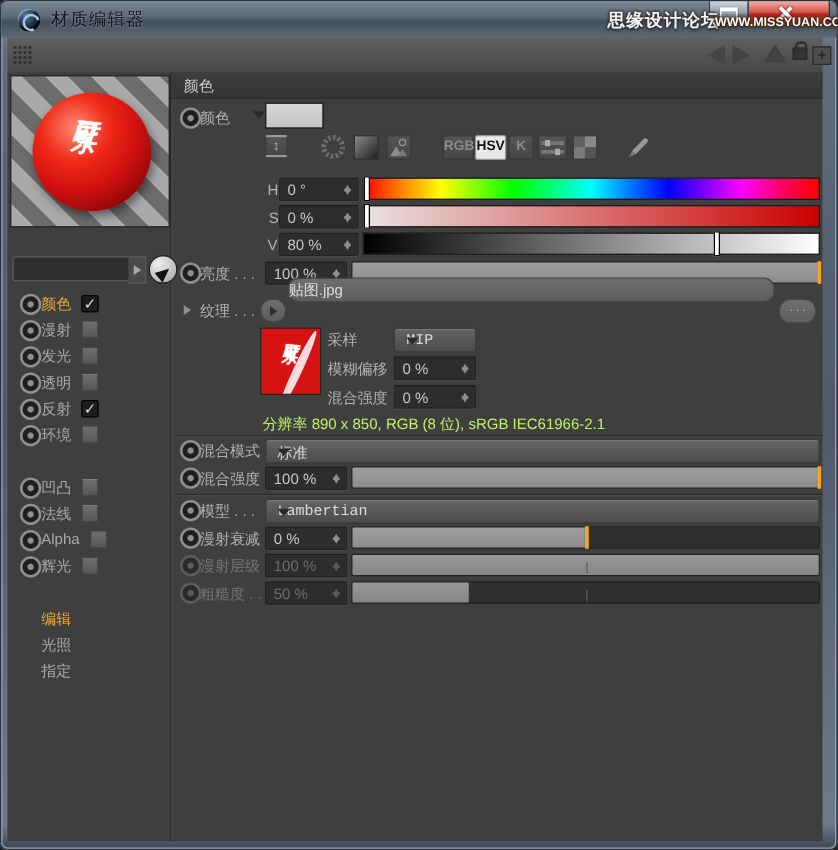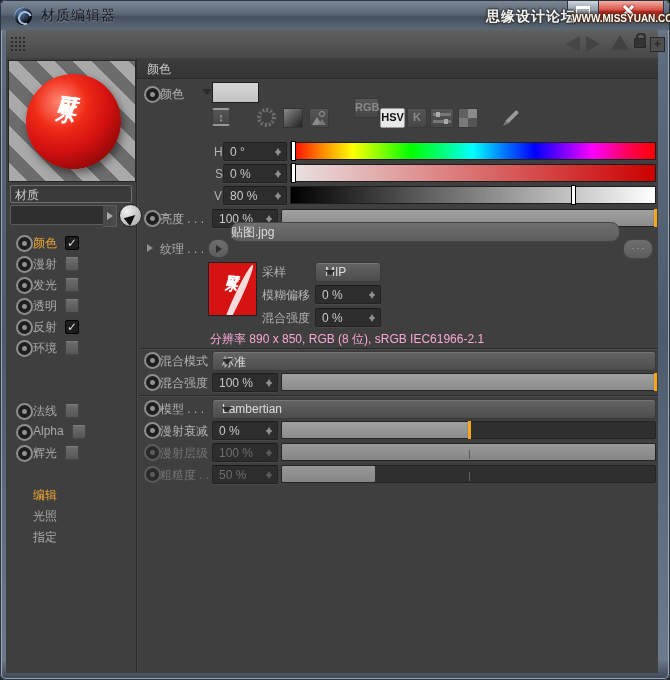--- a/index.html
+++ b/index.html
@@ -96,21 +96,21 @@
   .spin:after{bottom:-1px;border-top:5px solid #8f8f8f;}
   .dim .spin:before{border-bottom-color:#5a5a5a;} .dim .spin:after{border-top-color:#5a5a5a;}
   .slider{background:#2f2f2f;border:1px solid #232323;border-radius:2px;height:16px;}
   .fill{position:relative;height:100%;background:linear-gradient(180deg,#a0a0a0,#8c8c8c);border-radius:1px;}
   .handle{position:absolute;right:-2px;top:-1px;width:3px;height:18px;background:#f2a71e;box-shadow:0 0 1px #5a3c00;}
   .tick{position:absolute;left:50%;bottom:1px;width:1px;height:9px;background:#b98a3a;}
   .dim .tick{background:#5d5d5d;}
   .gslider{border:1px solid #1d1d1d;height:16px;}
   .cmarker{position:absolute;top:-2px;width:3px;height:18px;background:#fff;border:1px solid #000;}
   .drop{background:linear-gradient(180deg,#646464,#4c4c4c);border:1px solid #3a3a3a;border-radius:3px;
-    color:#dcdcdc;box-shadow:inset 0 1px 0 rgba(255,255,255,.12);}
+    color:#dcdcdc;box-shadow:inset 0 1px 0 rgba(255,255,255,.12);font-family:Liberation Mono, monospace;}
   .drop span{position:absolute;left:9px;top:2px;}
   .drop .caret{position:absolute;right:7px;top:7px;width:0;height:0;border:5px solid transparent;border-top:6px solid #2c2c2c;}
   .pill{background:linear-gradient(180deg,#6e6e6e,#5d5d5d);border:1px solid #454545;border-radius:9px;color:#dcdcdc;}
   .sep{left:133px;width:519px;height:1px;background:#2c2c2c;box-shadow:0 1px 0 #4a4a4a;}
   .expander{width:0;height:0;border:4px solid transparent;border-left:6px solid #8f8f8f;}
   .collapse{width:0;height:0;border:5px solid transparent;border-top:6px solid #2a2a2a;}
   
   .ibtn{background:linear-gradient(180deg,#555,#464646);border:1px solid #3a3a3a;border-radius:2px;}
   .ibtn.txt{color:#8b8b8b;text-align:center;font-size:11px;font-weight:bold;line-height:17px;}
   .ibtn.active{background:#e9e9e9;color:#111;border-color:#999;}
@@ -125,21 +125,21 @@
   .swatches{background:conic-gradient(#8a8a8a 0 25%,#555 0 50%,#7a7a7a 0 75%,#616161 0);}
   .dropper{transform:rotate(45deg);}
   .dropper .shaft{position:absolute;left:8px;top:0;width:4px;height:16px;background:#9a9a9a;border-radius:2px;}
   .dropper .tip{position:absolute;left:8px;top:15px;width:0;height:0;border:2px solid transparent;border-top:6px solid #777;}
   .updn{color:#b5b5b5;text-align:center;line-height:15px;font-size:11px;border-top:2px solid #999;border-bottom:2px solid #999;box-sizing:border-box;}
   #thumb{background:#d61212;overflow:hidden;border:1px solid #222;}
   #thumb .script{position:absolute;left:15px;top:3px;color:#fff;font-weight:bold;font-style:italic;
     writing-mode:vertical-rl;font-size:12px;letter-spacing:1px;transform:rotate(5deg);text-shadow:0 0 1px #fff;}
   #thumb .ribbon{position:absolute;left:-6px;top:30px;width:70px;height:7px;background:#fff;opacity:.85;
     border-radius:50%;transform:rotate(-65deg);}
-  .infotext{color:#f9a8d4;}
+  .infotext{color:#bef264;}
 </style>
 </head>
 <body>
 
 <div id="frame" class="abs"></div>
 
 <div id="titlebar" class="abs">
   <div class="appicon abs">
       <i></i>
     </div>
@@ -165,21 +165,20 @@
 </div>
 
 <div id="content" class="abs">
   <div id="vdivider" class="abs"></div>
 
   <div id="preview" class="abs">
     <div id="sphere" class="abs">
       <span class="script">可口可乐</span>
     </div>
   </div>
-  <div id="matname" class="abs">材质</div>
   <div id="matcombo" class="abs"></div>
   <div id="combo-arrow" class="abs">
       <b></b>
     </div>
   <div id="pickbtn" class="abs">
       <i></i>
     </div>
 
   <div class="chrow abs" style="top:174px">
     <span class="radio"></span>
@@ -202,20 +201,25 @@
     <span class="cb"></span>
   </div>
   <div class="chrow abs" style="top:258px">
     <span class="radio"></span>
     <span class="chlabel">反射</span>
     <span class="cb on">✓</span>
   </div>
   <div class="chrow abs" style="top:279px">
     <span class="radio"></span>
     <span class="chlabel">环境</span>
+    <span class="cb"></span>
+  </div>
+  <div class="chrow abs" style="top:321px">
+    <span class="radio"></span>
+    <span class="chlabel">凹凸</span>
     <span class="cb"></span>
   </div>
   <div class="chrow abs" style="top:342px">
     <span class="radio"></span>
     <span class="chlabel">法线</span>
     <span class="cb"></span>
   </div>
   <div class="chrow abs" style="top:384px">
     <span class="radio"></span>
     <span class="chlabel">辉光</span>
@@ -238,21 +242,21 @@
   <div class="abs" style="left:206px;top:24px;width:45px;height:19px;background:linear-gradient(180deg,#d6d6d6,#c3c3c3);border:1px solid #1f1f1f"></div>
 
   <div class="ibtn updn abs" style="left:206px;top:50px;width:18px;height:18px">↕</div>
   <div class="wheel abs" style="left:251px;top:50px;width:19px;height:19px"></div>
   <div class="gradsq abs" style="left:277px;top:50px;width:18px;height:18px"></div>
   <div class="ibtn imgicon abs" style="left:303px;top:50px;width:18px;height:18px">
       <span class="mt"></span>
       <span class="mt2"></span>
       <span class="sun"></span>
     </div>
-  <div class="ibtn txt abs" style="left:348px;top:40px;width:23px;height:18px">RGB</div>
+  <div class="ibtn txt abs" style="left:348px;top:50px;width:23px;height:18px">RGB</div>
   <div class="ibtn txt active abs" style="left:374px;top:50px;width:23px;height:18px">HSV</div>
   <div class="ibtn txt abs" style="left:401px;top:50px;width:18px;height:18px">K</div>
   <div class="ibtn mixer abs" style="left:424px;top:50px;width:22px;height:18px">
     <span class="ln" style="top:4px"></span>
       <span class="kn" style="left:5px;top:3px"></span>
     <span class="ln" style="top:11px"></span>
       <span class="kn" style="left:13px;top:10px"></span>
   </div>
   <div class="ibtn swatches abs" style="left:452px;top:50px;width:18px;height:18px"></div>
   <div class="dropper abs" style="left:494px;top:50px;width:20px;height:22px">

